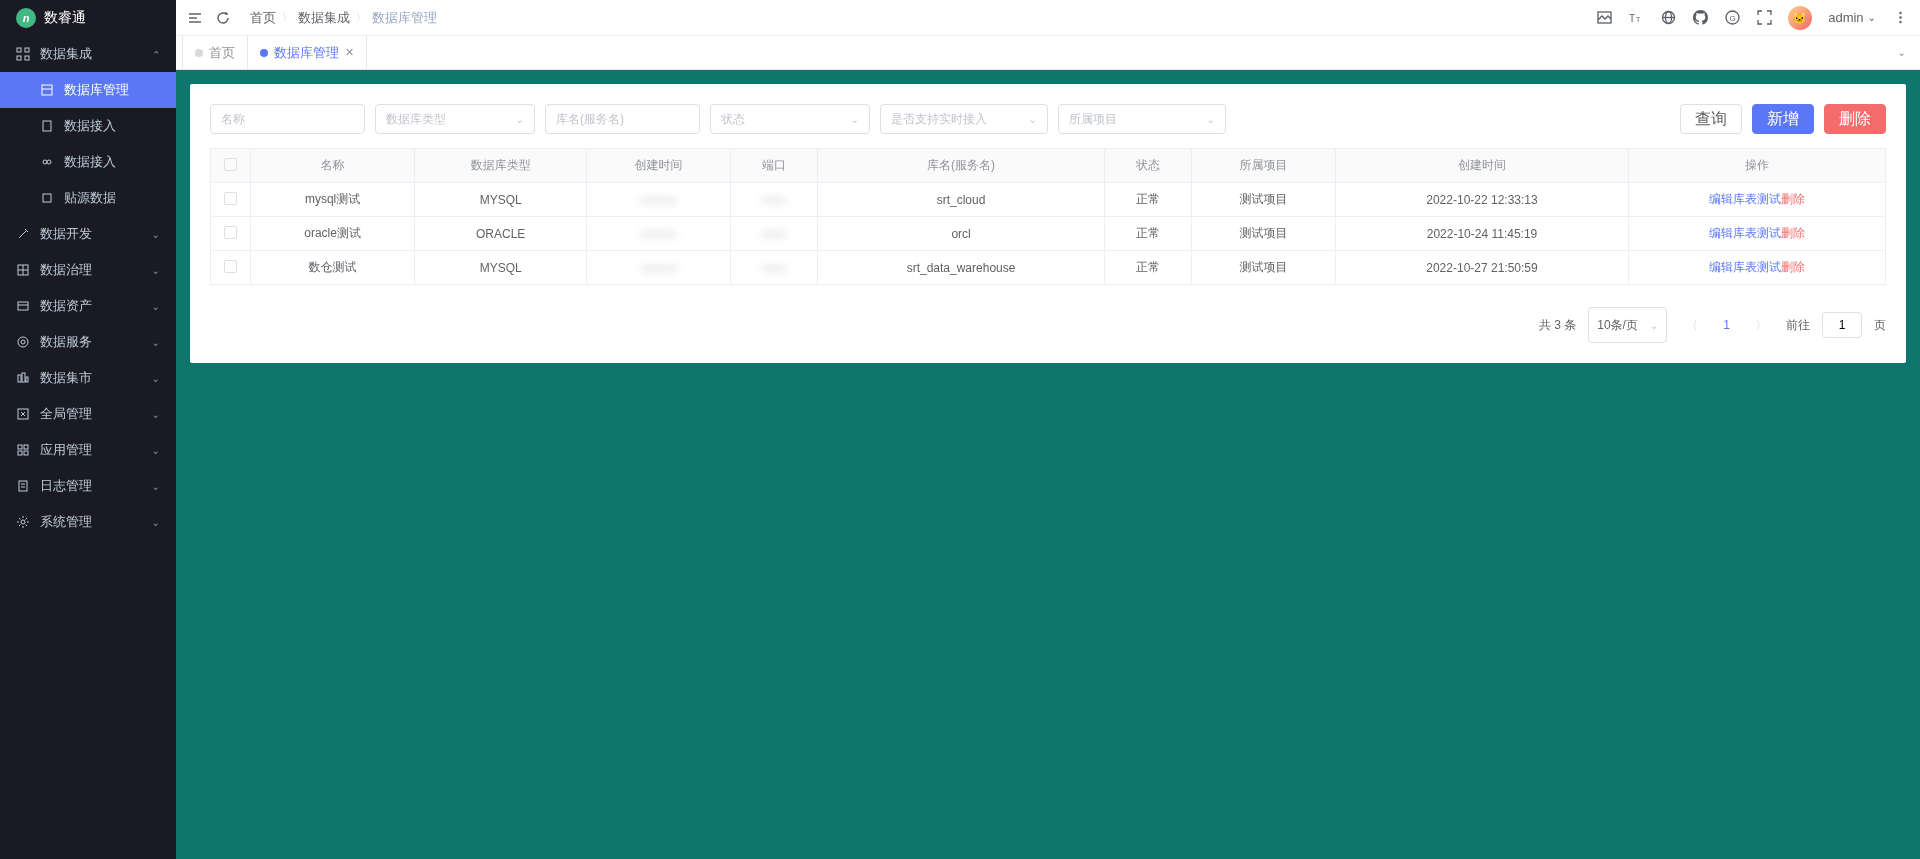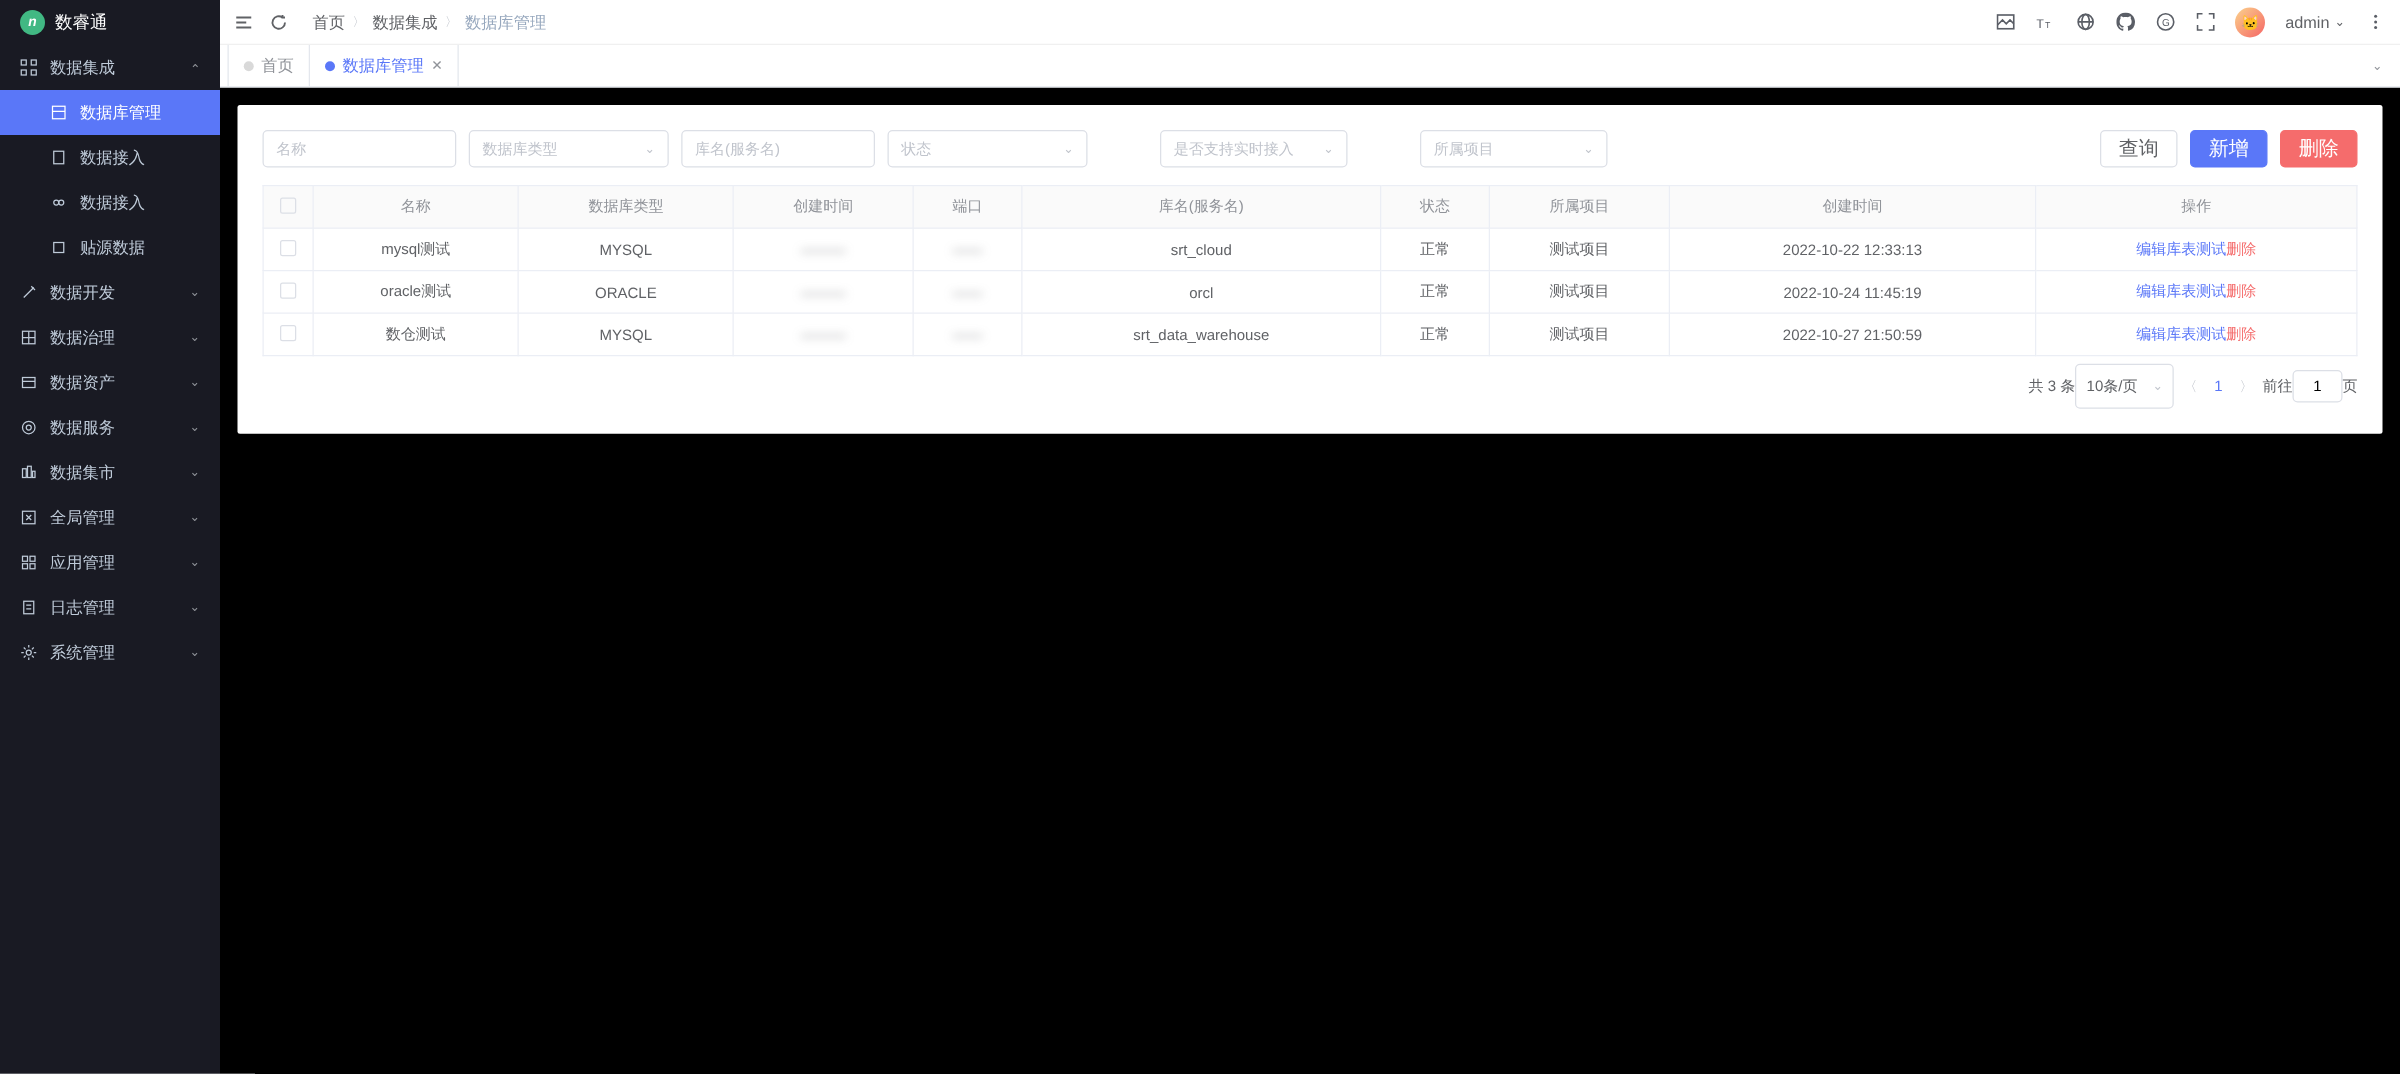--- a/index.html
+++ b/index.html
@@ -14,21 +14,21 @@
 .menu { flex: 1; overflow-y: auto; }
 .menu-item { display: flex; align-items: center; padding: 0 16px; height: 36px; cursor: pointer; color: #bfcbd9; gap: 10px; font-size: 13px; }
 .menu-item.sub { padding-left: 40px; }
 .menu-item.active { background: #5a77f8; color: #fff; }
 .menu-item .mi-icon { width: 14px; height: 14px; display: inline-flex; align-items: center; justify-content: center; }
 .menu-item .mi-label { flex: 1; }
 .menu-item .mi-chevron { font-size: 10px; color: #909399; }
 .mi-chevron.up { transform: rotate(180deg); }
 
 
-.main { flex: 1; display: flex; flex-direction: column; background: #000000; }
+.main { flex: 1; display: flex; flex-direction: column; background: #0f766e; }
 .topbar { height: 36px; background: #fff; display: flex; align-items: center; padding: 0 12px; border-bottom: 1px solid #f0f0f0; }
 .topbar-left { display: flex; align-items: center; gap: 14px; }
 .hamburger, .reload { cursor: pointer; color: #606266; display: flex; }
 .breadcrumb { display: flex; align-items: center; gap: 6px; color: #606266; font-size: 13px; margin-left: 6px; }
 .breadcrumb .crumb { cursor: pointer; }
 .breadcrumb .crumb.last { color: #97a8be; cursor: default; }
 .breadcrumb .sep { color: #c0c4cc; font-size: 10px; }
 .topbar-right { margin-left: auto; display: flex; align-items: center; gap: 16px; }
 .tb-icon { width: 16px; height: 16px; cursor: pointer; color: #5a5e66; display: flex; align-items: center; justify-content: center; }
 .avatar { width: 24px; height: 24px; border-radius: 50%; background: linear-gradient(135deg,#fbd38d,#f56565); display: flex; align-items: center; justify-content: center; font-size: 12px; }
@@ -46,39 +46,39 @@
 
 
 .content { flex: 1; padding: 14px; }
 .card { background: #fff; border-radius: 2px; padding: 20px; }
 .filters { display: flex; gap: 10px; align-items: center; flex-wrap: wrap; }
 .f-input, .f-select { height: 30px; border: 1px solid #dcdfe6; border-radius: 4px; padding: 0 10px; font-size: 12px; color: #606266; background: #fff; display: flex; align-items: center; justify-content: space-between; gap: 8px; }
 .f-input { width: 155px; }
 .f-input input { border: none; outline: none; width: 100%; font-size: 12px; color: #606266; }
 .f-input input::placeholder { color: #c0c4cc; }
 .f-select { width: 160px; cursor: pointer; color: #c0c4cc; }
-.f-select.w150 { width: 150px; margin-left: 48px; }
+.f-select.w150 { width: 168px; }
 .f-select .sel-arrow { font-size: 10px; color: #c0c4cc; }
 .btn { height: 30px; padding: 0 14px; border-radius: 4px; border: 1px solid #dcdfe6; background: #fff; cursor: pointer; font-size: 16px; color: #606266; display: inline-flex; align-items: center; }
 .btn.primary { background: #5a77f8; border-color: #5a77f8; color: #fff; }
 .btn.danger { background: #f56c6c; border-color: #f56c6c; color: #fff; }
 
 
 table { width: 100%; border-collapse: collapse; margin-top: 14px; font-size: 12px; }
 th, td { border: 1px solid #ebeef5; padding: 8px 6px; text-align: center; color: #606266; }
 th { background: #fafafa; font-weight: 500; color: #909399; }
 th.chk, td.chk { width: 40px; }
 .chkbox { width: 13px; height: 13px; border: 1px solid #dcdfe6; border-radius: 2px; display: inline-block; cursor: pointer; }
 .blur { filter: blur(4px); user-select: none; }
 .op-links { display: flex; gap: 0; justify-content: center; }
 .op-link { color: #5a77f8; cursor: pointer; font-size: 12px; }
 .op-link.danger { color: #f56c6c; }
 
 
-.pagination { display: flex; align-items: center; justify-content: flex-end; margin-top: 6px; font-size: 12px; color: #606266; }
+.pagination { display: flex; align-items: center; justify-content: flex-end; gap: 12px; margin-top: 22px; font-size: 12px; color: #606266; }
 .pg-select { border: 1px solid #dcdfe6; border-radius: 4px; height: 36px; padding: 0 8px; display: flex; align-items: center; gap: 12px; cursor: pointer; }
 .pg-btn { width: 26px; height: 26px; display: flex; align-items: center; justify-content: center; cursor: pointer; color: #c0c4cc; font-size: 11px; }
 .pg-num { color: #5a77f8; cursor: pointer; padding: 0 6px; }
 .pg-input { width: 40px; height: 26px; border: 1px solid #dcdfe6; border-radius: 4px; text-align: center; font-size: 12px; }
 
 svg { display: block; }
 </style>
 </head>
 <body>
 

